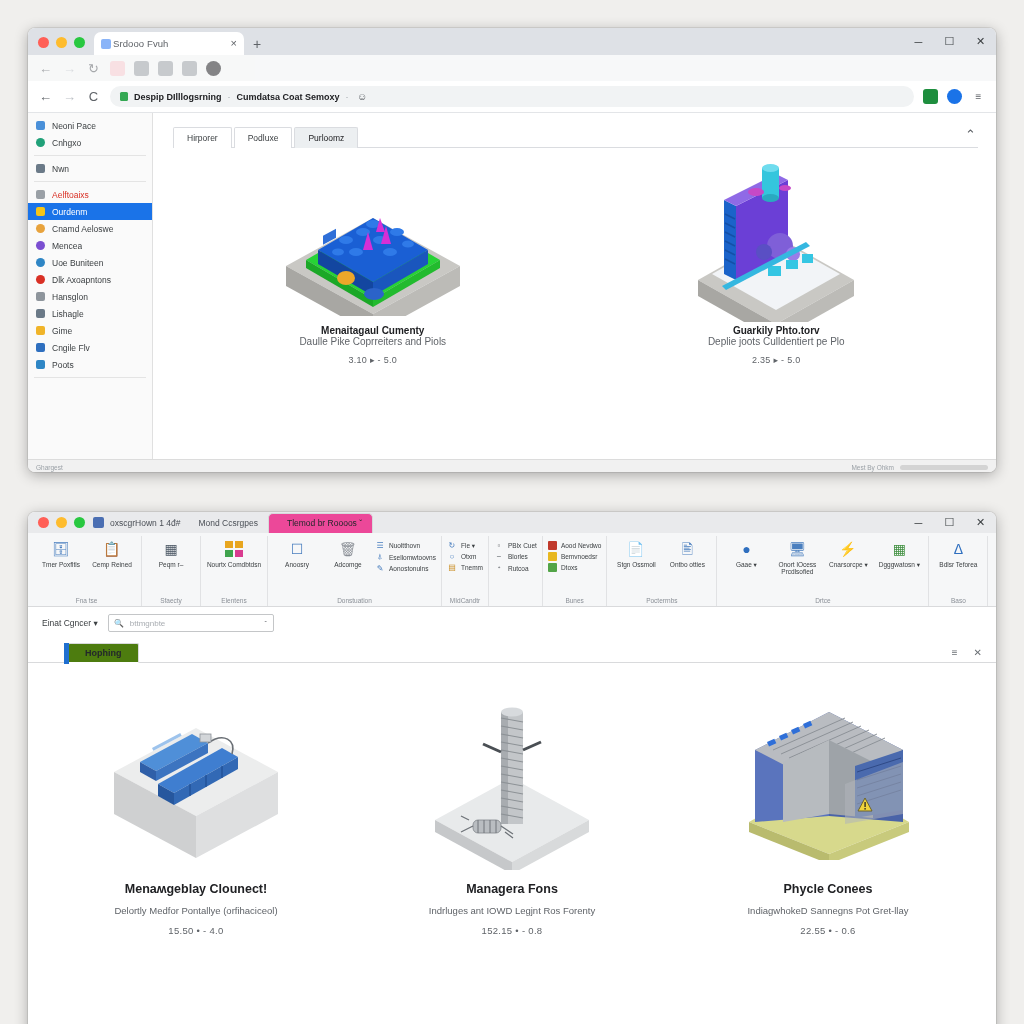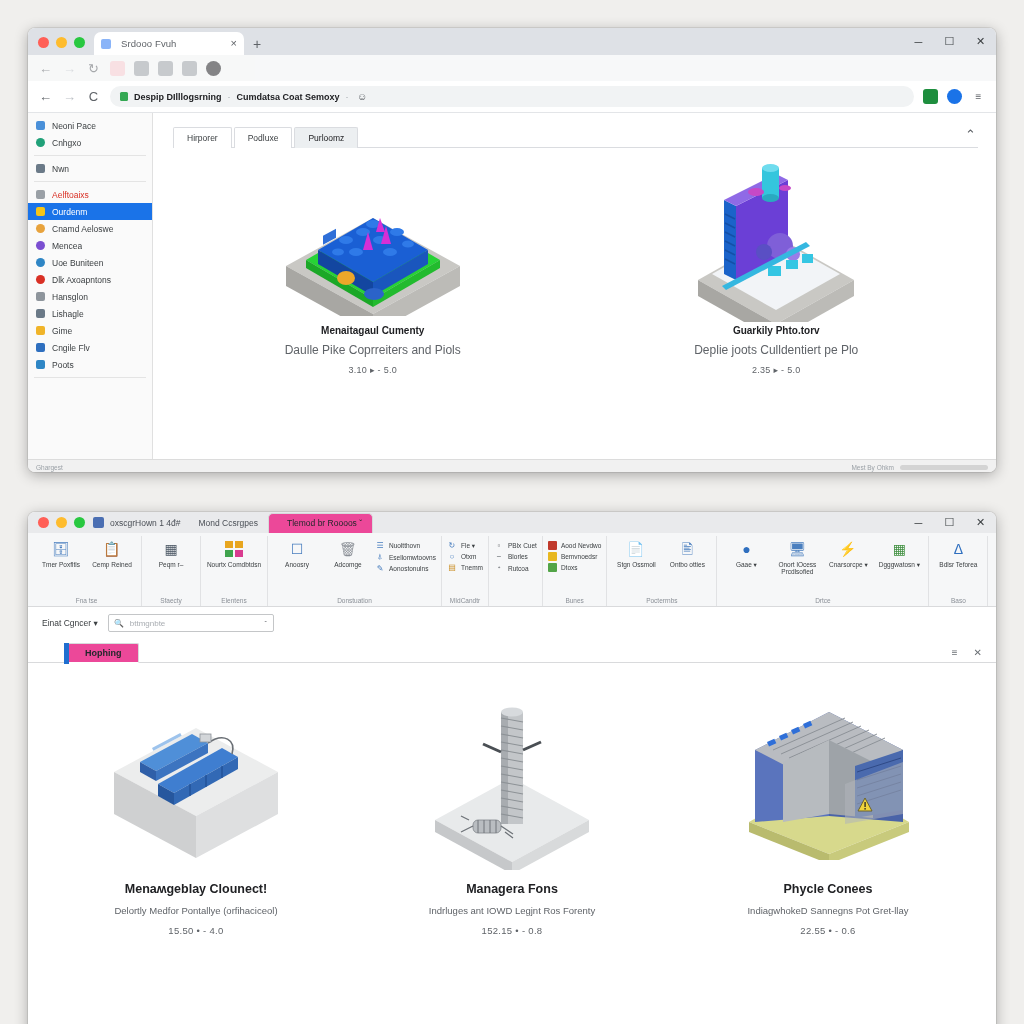--- a/index.html
+++ b/index.html
@@ -28,21 +28,21 @@
     padding-left:8px;position:relative;
   }
   .traffic{display:flex;align-items:center;gap:7px;padding:0 9px 7px 2px;}
   .dot{width:11px;height:11px;border-radius:50%;}
   .dot.red{background:#ff5f57;}
   .dot.yellow{background:#febc2e;}
   .dot.green{background:#28c840;}
 
   .br-tab{
     background:#fff;height:23px;width:136px;border-radius:7px 7px 0 0;
-    display:flex;align-items:center;gap:10px;padding:0 7px;font-size:9.5px;
+    display:flex;align-items:center;gap:2px;padding:0 7px;font-size:9.5px;
     color:#3c4043;position:relative;
   }
   .tab-favicon{
     width:10px;height:10px;border-radius:2px;background:#8ab4f8;flex:0 0 auto;
     display:block;
   }
   .tab-title{
     flex:1;white-space:nowrap;overflow:hidden;text-overflow:ellipsis;
     color:#5f6368;letter-spacing:.1px;
   }
@@ -126,21 +126,21 @@
     margin-bottom:-1px;white-space:nowrap;
   }
   .tab.active{background:#eceff1;color:#202124;}
 
   .cards-2{
     display:flex;justify-content:space-around;padding-top:18px;
   }
   .card{width:290px;text-align:center;}
   .card-figure{height:152px;display:flex;align-items:center;justify-content:center;}
   .card-title{font-size:10px;font-weight:bold;color:#202124;margin-top:7px;}
-  .card-sub{font-size:12px;color:#5f6368;margin-top:7px;}
+  .card-sub{font-size:10px;color:#5f6368;}
   .card-meta{font-size:9px;color:#5f6368;margin-top:8px;letter-spacing:.3px;}
 
   .br-statusbar{
     height:14px;background:#f1f1f1;border-top:1px solid #dcdcdc;
     display:flex;align-items:center;justify-content:space-between;
     padding:0 8px;font-size:6.5px;color:#9aa0a6;
   }
   .scroll-hint{
     width:88px;height:5px;background:#d4d4d4;border-radius:3px;margin-left:6px;
   }
@@ -207,21 +207,21 @@
     background:#fff;
   }
   .of-search .caret{margin-left:auto;font-size:7px;color:#5f6368;}
 
   .of-tabrow{
     display:flex;align-items:flex-end;border-bottom:1px solid #d9dadc;
     padding-left:40px;height:23px;position:relative;
   }
   .of-tab{
     font-size:9px;color:#23272b;font-weight:bold;padding:4px 16px;
-    border:1px solid #d9dadc;border-bottom:1px solid #fff;background:#ec4899;
+    border:1px solid #d9dadc;border-bottom:1px solid #fff;background:#4d7c0f;
     border-radius:2px 2px 0 0;margin-bottom:-1px;position:relative;
   }
   .of-tab:before{
     content:"";position:absolute;left:-5px;top:-1px;width:5px;height:21px;
     background:#1f6fd0;
   }
   .of-tabactions{
     position:absolute;right:14px;bottom:4px;display:flex;gap:16px;
     font-size:10px;color:#6b7075;
   }

